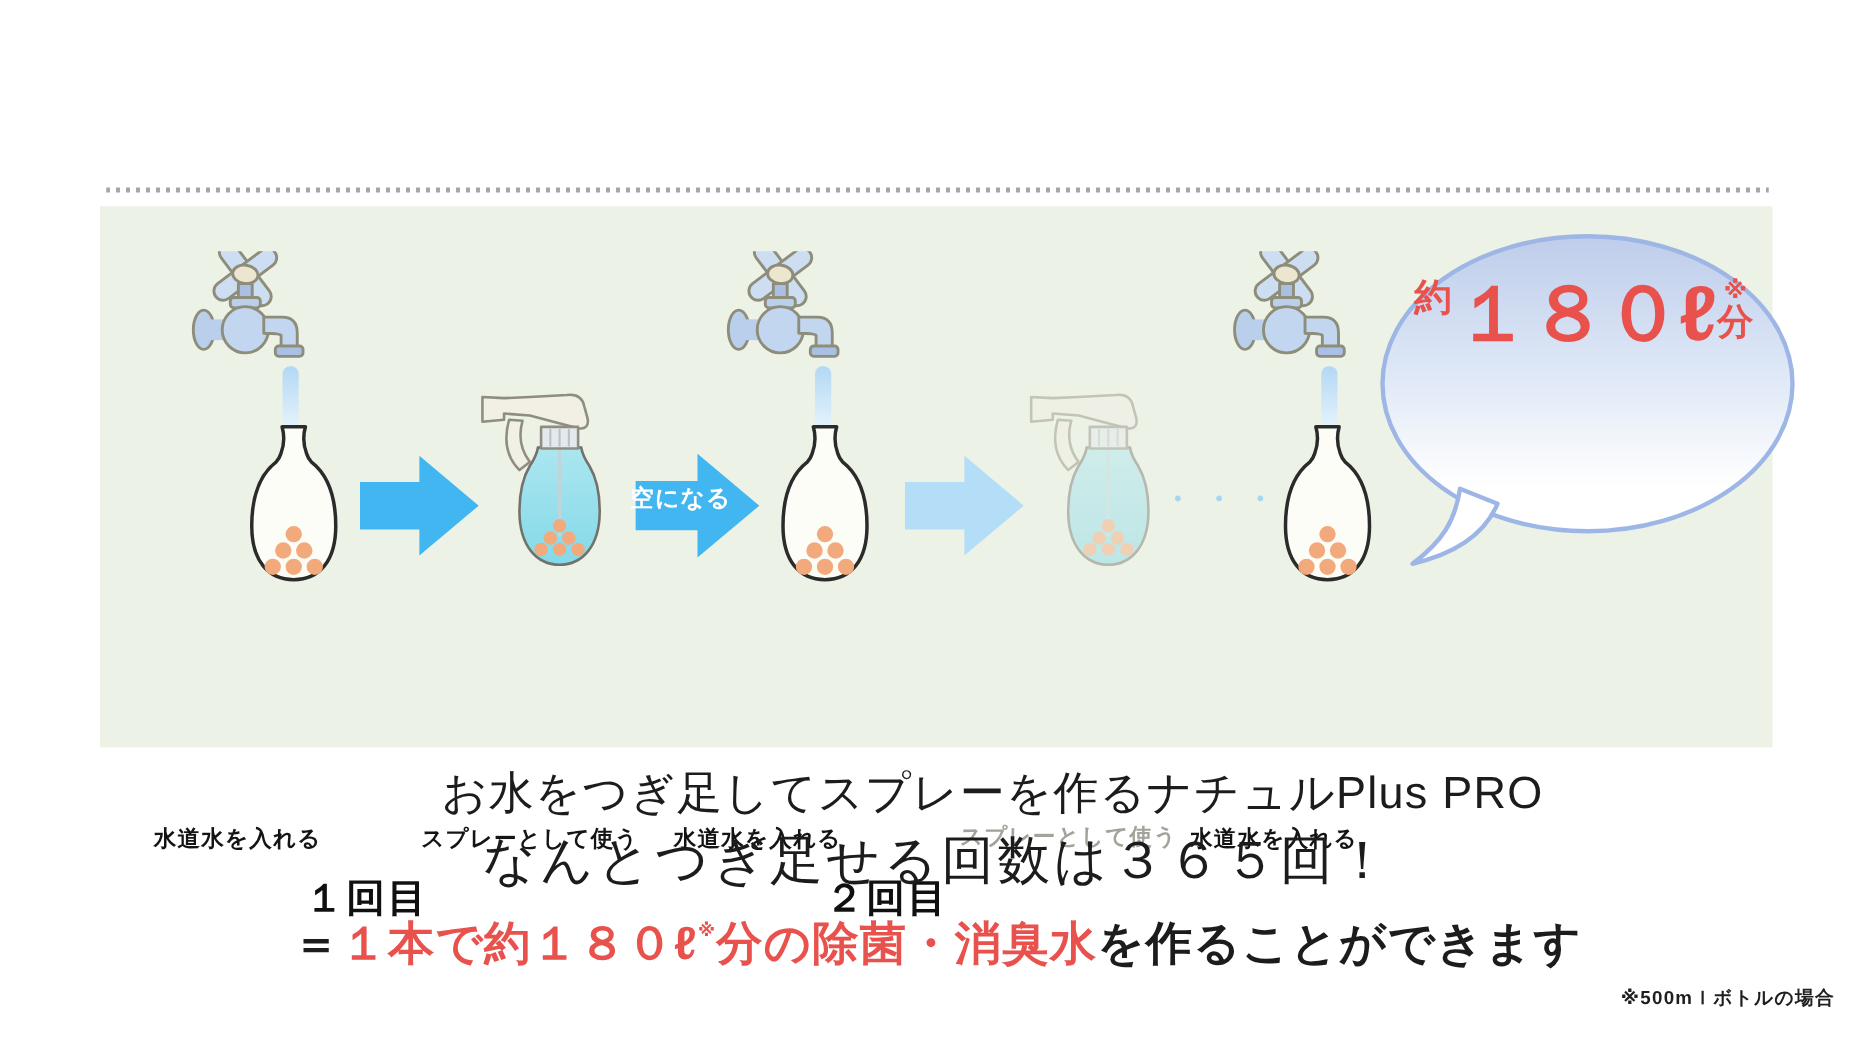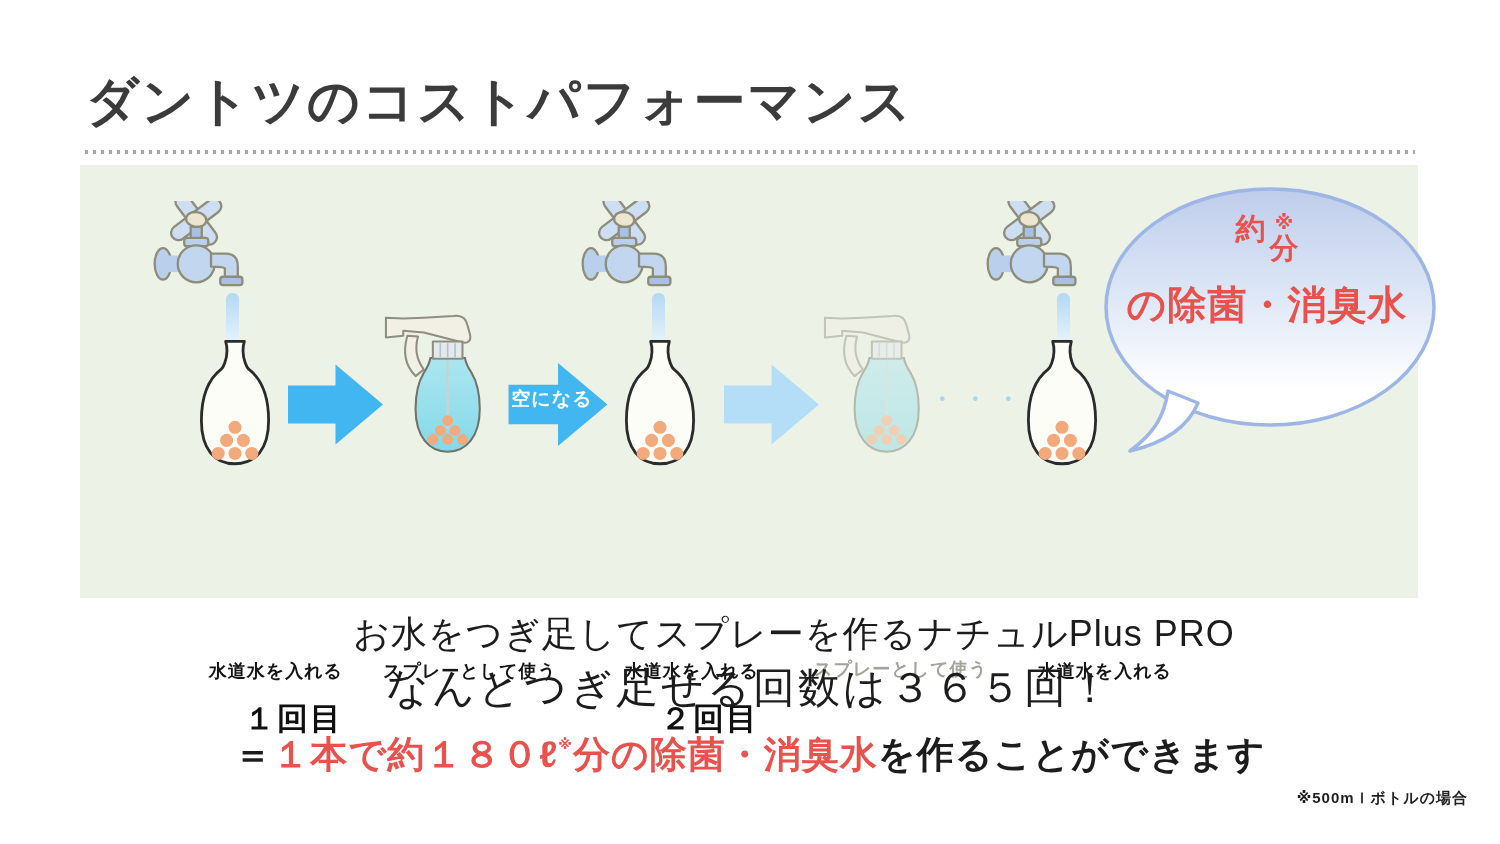--- a/index.html
+++ b/index.html
@@ -18,32 +18,32 @@
   }
   
   .panel{position:absolute;left:80px;top:165px;width:1338px;height:433px;background:#edf2e6;}
   .panel *{box-sizing:border-box;}
   .icon{position:absolute;display:block;}
   .stream{
     position:absolute;width:13px;height:49px;border-radius:6px;
     background:linear-gradient(to bottom,#b3d8f4,#e4f3fc);
   }
   .step-label{
-    position:absolute;top:494px;width:220px;text-align:right;
+    position:absolute;top:494px;width:220px;text-align:left;
     font-size:18px;font-weight:bold;color:#141414;letter-spacing:1px;white-space:nowrap;
   }
   .step-label.gray{color:#a3a39b;top:492px;}
   .step-count{
     position:absolute;top:533px;width:220px;text-align:right;
     font-size:31px;font-weight:800;color:#101010;letter-spacing:2px;white-space:nowrap;
   }
   .arrow-svg.solid use{fill:#41b6f0;}
   .arrow-svg.light use{fill:#b4def8;}
   .arrow-caption{
-    position:absolute;left:424px;top:221px;width:96px;text-align:center;
+    position:absolute;left:424px;top:221px;width:96px;text-align:left;
     font-size:19px;font-weight:bold;color:#ffffff;letter-spacing:1px;white-space:nowrap;
   }
   .ellipsis{
     position:absolute;left:850px;top:218px;width:160px;
     font-size:24px;font-weight:bold;color:#a5d7f3;letter-spacing:9px;white-space:nowrap;
   }
   .faded{opacity:.45;}
   
   .bubble{position:absolute;left:1018px;top:20px;width:340px;height:278px;}
   .bubble-text{
@@ -131,21 +131,20 @@
       </g>
     </g>
     <g id="arrowShape">
         <polygon points="0,28 50,28 50,6 100,48 50,90 50,68 0,68"></polygon>
       </g>
   </defs>
 </svg>
 
 <div class="canvas">
 
-  <h1 class="page-title">ダントツのコストパフォーマンス</h1>
   <div class="dotted-rule"></div>
 
   <div class="panel">
 
     <svg class="icon" style="left:68px;top:36px" width="102" height="97" viewBox="0 0 110 105">
         <use href="#faucetShape"></use>
       </svg>
     <div class="stream" style="left:146px;top:128px"></div>
     <div class="stream" style="left:572px;top:128px"></div>
     <div class="stream" style="left:977px;top:128px"></div>
@@ -198,26 +197,26 @@
     <div class="step-label" style="left:872px">水道水を入れる</div>
 
     <div class="bubble">
       <svg width="340" height="278" viewBox="0 0 340 278">
         <ellipse cx="172" cy="122" rx="164" ry="118" fill="url(#bubGrad)" stroke="#9db6e6" stroke-width="3.5"></ellipse>
         <path d="M100,218 C90,242 66,258 32,266 C56,248 66,232 70,206 Z" fill="#ffffff" stroke="#9db6e6" stroke-width="3.5" stroke-linejoin="round"></path>
       </svg>
       <div class="bubble-text">
         <div class="bub-line1">
           <span class="bub-approx">約</span>
+          <span class="bub-amount">１８０ℓ</span>
           <span class="bub-stack">
             <span class="bub-mark">※</span>
             <span class="bub-min">分</span>
           </span>
         </div>
-        <div class="bub-line2">の除菌・消臭水</div>
       </div>
     </div>
   </div>
 
   <div class="sum-line sum-1">お水をつぎ足してスプレーを作るナチュルPlus PRO</div>
   <div class="sum-line sum-2">なんとつぎ足せる回数は３６５回！</div>
   <div class="sum-line sum-3">
     <span>＝</span><span class="red">１本で約１８０ℓ</span><span class="sup">※</span><span class="red">分の除菌・消臭水</span><span>を作ることができます</span>
   </div>
   <div class="footnote">※500mｌボトルの場合</div>

